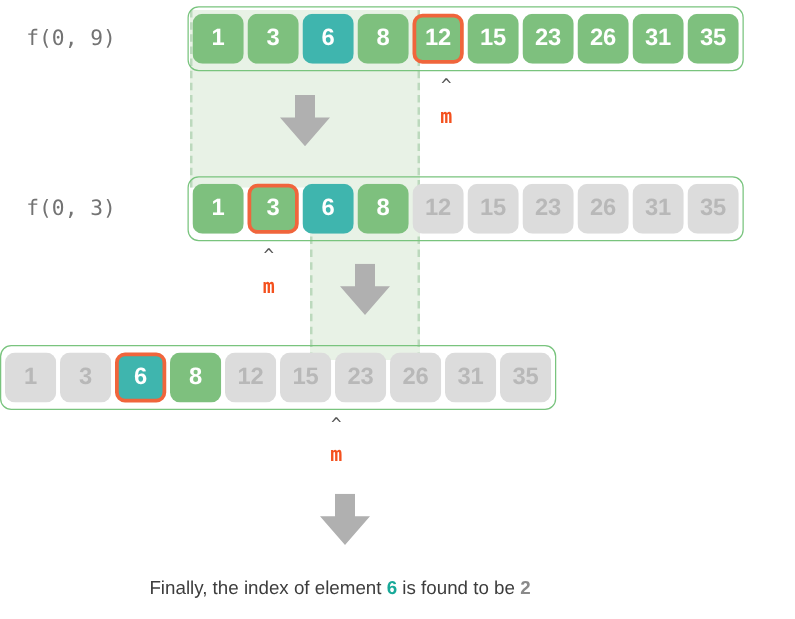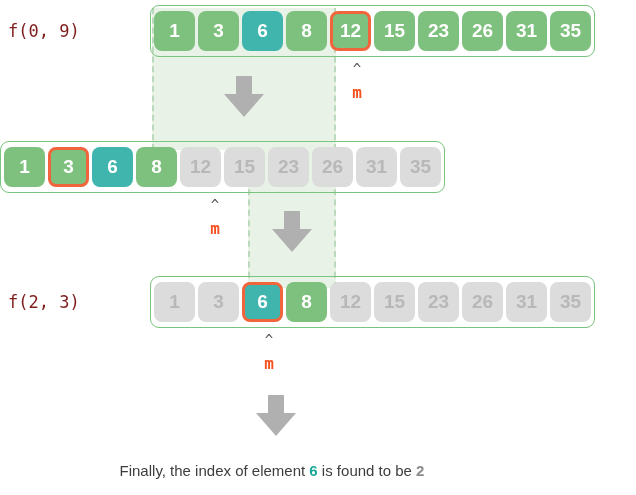--- a/index.html
+++ b/index.html
@@ -36,25 +36,25 @@
     display: flex;
     align-items: center;
     z-index: 2;
   }
   .row-1 { top: 5px; }
   .row-2 { top: 141px; }
   .row-3 { top: 276px; }
 
   .row-label {
     width: 150px;
-    padding-left: 8px;
+    padding-left: 21px;
     box-sizing: border-box;
     font-family: "DejaVu Sans Mono", "Liberation Mono", monospace;
     font-size: 17px;
-    color: #7f1d1d;
+    color: #737373;
     letter-spacing: 0px;
     white-space: pre;
   }
 
   
   .array {
     position: relative;
     display: flex;
     gap: 3px;
     padding: 3px;
@@ -157,36 +157,36 @@
     <div class="cell green marked">12</div>
     <div class="cell green">15</div>
     <div class="cell green">23</div>
     <div class="cell green">26</div>
     <div class="cell green">31</div>
     <div class="cell green">35</div>
   </div>
 </div>
 
 <div class="row row-2">
+  <div class="row-label">f(0, 3)</div>
   <div class="array">
     <div class="cell green">1</div>
     <div class="cell green marked">3</div>
     <div class="cell teal">6</div>
     <div class="cell green">8</div>
     <div class="cell gray">12</div>
     <div class="cell gray">15</div>
     <div class="cell gray">23</div>
     <div class="cell gray">26</div>
     <div class="cell gray">31</div>
     <div class="cell gray">35</div>
   </div>
 </div>
 
 <div class="row row-3">
-  <div class="row-label">f(2, 3)</div>
   <div class="array">
     <div class="cell gray">1</div>
     <div class="cell gray">3</div>
     <div class="cell teal marked">6</div>
     <div class="cell green">8</div>
     <div class="cell gray">12</div>
     <div class="cell gray">15</div>
     <div class="cell gray">23</div>
     <div class="cell gray">26</div>
     <div class="cell gray">31</div>

